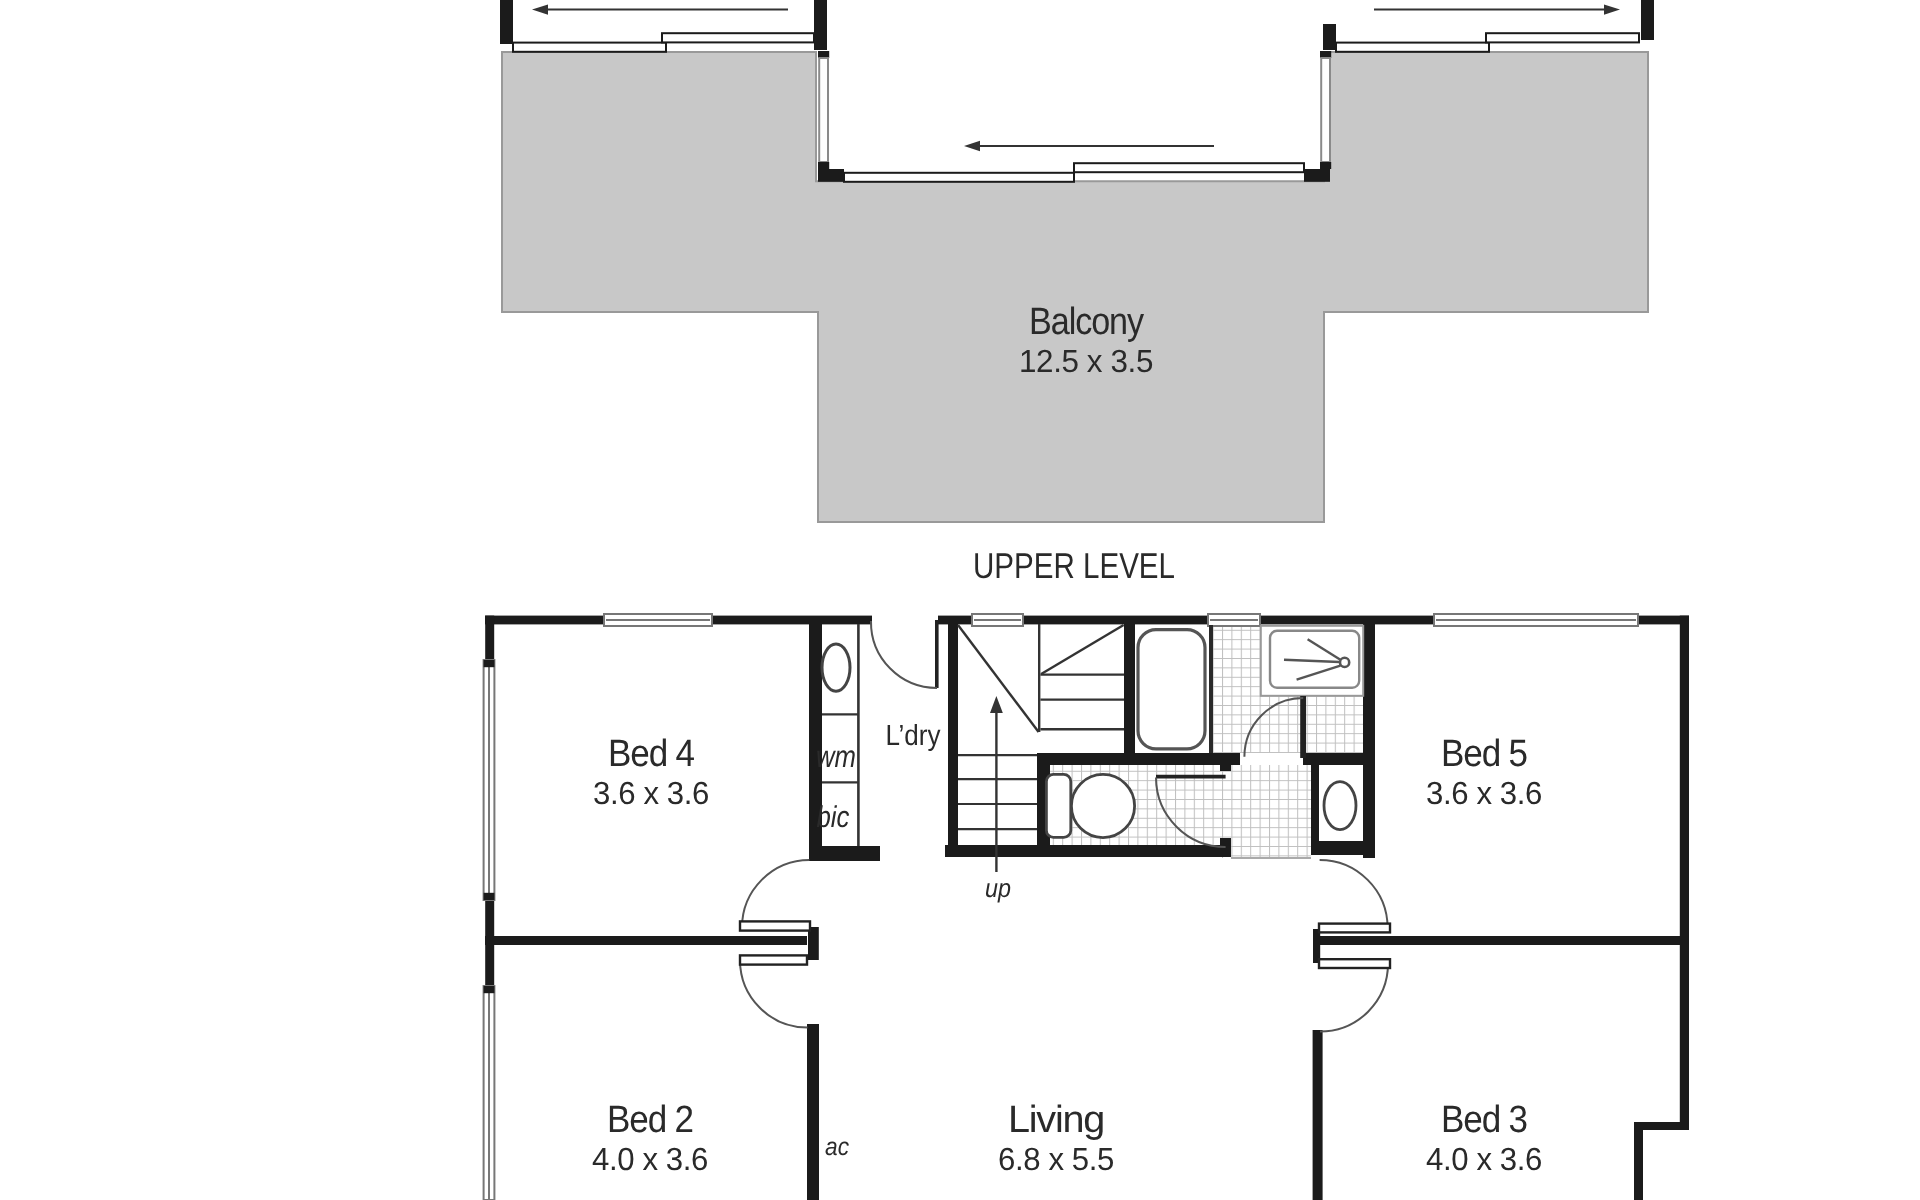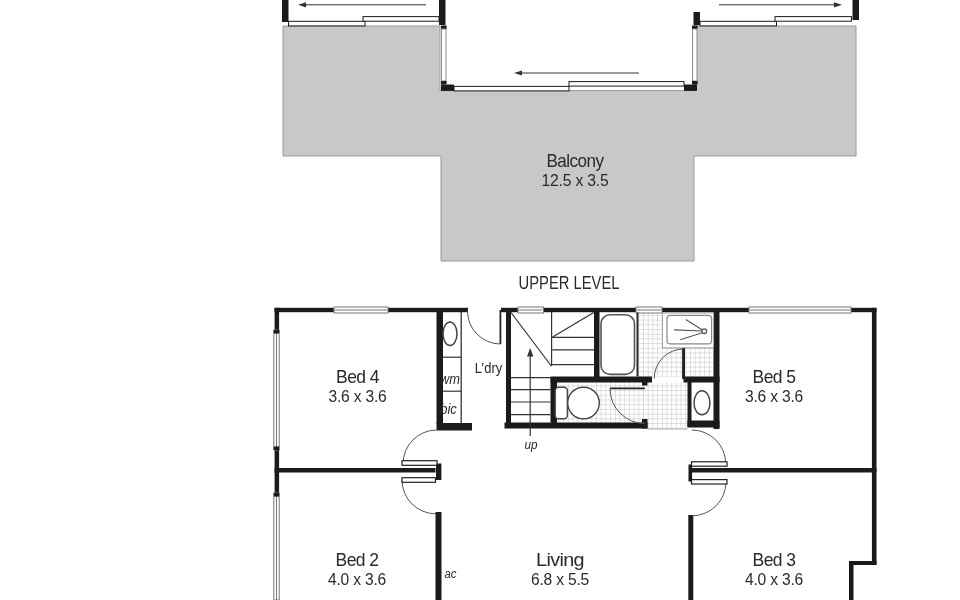--- a/index.html
+++ b/index.html
@@ -1,16 +1,16 @@
 <!DOCTYPE html>
 <html><head>
 <meta charset="utf-8">
 <style>
   html,body{margin:0;padding:0;background:#fff;}
-  .plan{width:785px;height:600px;position:relative;font-family:"Liberation Sans",sans-serif;margin-left:32px;}
+  .plan{width:785px;height:600px;position:relative;font-family:"Liberation Sans",sans-serif;}
   text{font-family:"Liberation Sans",sans-serif;fill:#2a2a2a;}
   .nm{font-size:19px;letter-spacing:-0.6px;}
   .dim{font-size:16px;letter-spacing:-0.2px;}
 </style>
 </head>
 <body>
 <div class="plan">
 <svg width="960" height="600" viewBox="0 0 960 600">
 <defs>
 <pattern id="tiles" width="4.7" height="4.7" patternUnits="userSpaceOnUse">

